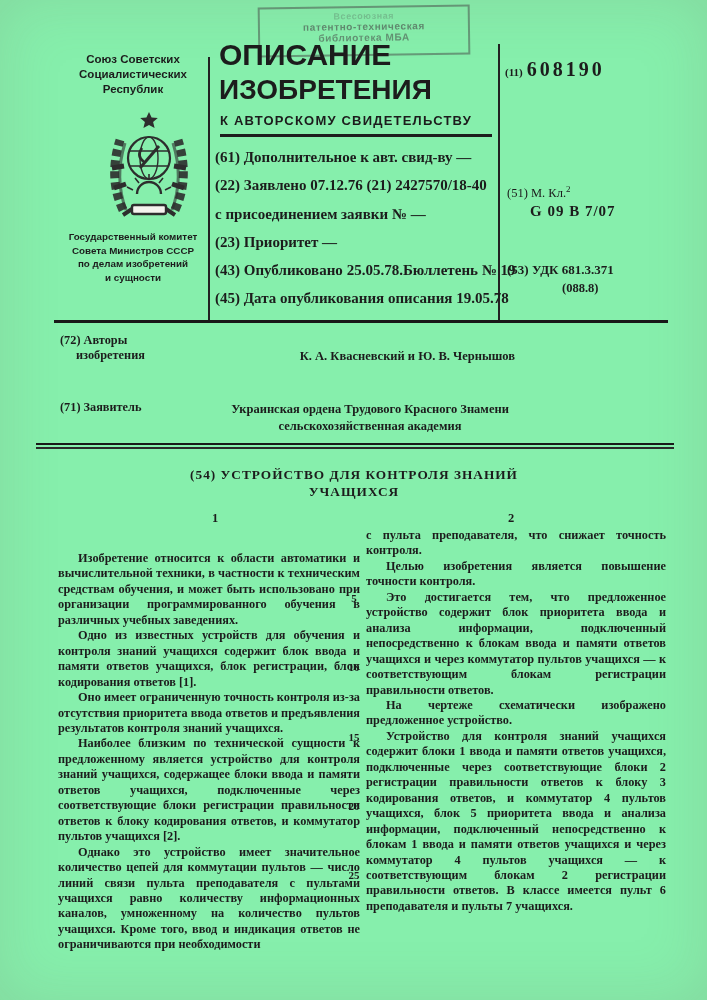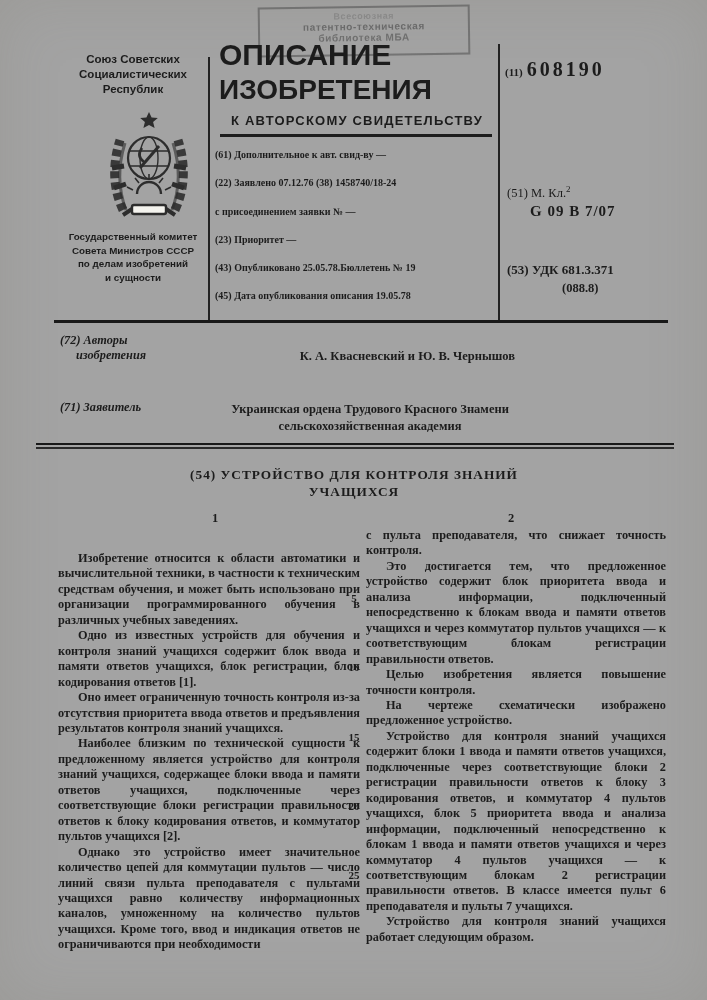--- a/index.html
+++ b/index.html
@@ -1,18 +1,18 @@
 <!DOCTYPE html>
 <html lang="ru"><head>
 <meta charset="utf-8">
 <style>
   html,body{margin:0;padding:0;}
   .page{
     position:relative; width:707px; height:1000px;
-    background:#a3a3a3; overflow:hidden;
+    background:#86efac; overflow:hidden;
     font-family:"Liberation Serif", serif; color:#1c1c1c;
     box-shadow:inset 0 0 60px rgba(120,115,100,.18);
   }
   
   .stamp{
     position:absolute; left:258px; top:6px; width:212px; height:50px;
     border:2px solid rgba(70,70,70,.5); transform:rotate(-0.8deg);
     text-align:center; font-family:"Liberation Sans", sans-serif;
     font-size:10px; font-weight:700; letter-spacing:.6px;
     color:rgba(70,70,70,.85); padding-top:3px; box-sizing:border-box;
@@ -40,45 +40,45 @@
     position:absolute; left:219px; top:38px; width:274px;
     font-family:"Liberation Sans", sans-serif; font-weight:800;
     font-size:30px; text-align:justify; text-align-last:justify;
   }
   .doctype2{
     position:absolute; left:219px; top:74px; width:274px;
     font-family:"Liberation Sans", sans-serif; font-weight:800;
     font-size:28px; text-align:justify; text-align-last:justify;
   }
   .subtitle{
-    position:absolute; left:220px; top:113px; width:274px;
+    position:absolute; left:209px; top:113px; width:274px;
     font-family:"Liberation Sans", sans-serif; font-weight:700;
     font-size:13px; letter-spacing:1.2px; text-align:center;
   }
   .subtitle-rule{position:absolute; left:220px; top:134px; width:272px; height:2.5px; background:#1d1d1d;}
   
-  .bib{position:absolute; left:215px; width:282px; font-size:10px; font-weight:700; white-space:nowrap;}
+  .bib{position:absolute; left:215px; width:282px; font-size:15px; font-weight:700; white-space:nowrap;}
   .bib .code{font-weight:700;}
   #row61{top:149px;} #row22{top:177px;} #row22b{top:206px;}
   #row23{top:234px;} #row43{top:262px;} #row45{top:290px;}
   
   .pubnum{position:absolute; left:505px; top:58px; font-weight:700;}
   .pubnum .code{font-size:11px;}
   .pubnum .num{font-size:20px; letter-spacing:3px; font-family:"Liberation Serif", serif;}
   .f51{position:absolute; left:507px; top:184px; font-size:12.5px; font-weight:400;}
   .f51v{position:absolute; left:530px; top:203px; font-size:15px; font-weight:700; letter-spacing:1px;}
   .f53{position:absolute; left:507px; top:262px; font-size:13px; font-weight:700;}
   .f53v2{position:absolute; left:562px; top:281px; font-size:12.5px; font-weight:700;}
   sup{font-size:9px;}
   
   .hr1{position:absolute; left:54px; top:320px; width:614px; height:3px; background:#191919;}
   .hr2a{position:absolute; left:36px; top:443px; width:638px; height:2px; background:#191919;}
   .hr2b{position:absolute; left:36px; top:447px; width:638px; height:1.5px; background:#2a2a2a;}
   
-  .p-label{position:absolute; font-size:12.3px; font-weight:700; line-height:15px;font-style:italic;}
+  .p-label{position:absolute; font-size:12.3px; font-weight:700; line-height:15px;}
   #authors-label{left:60px; top:333px;}
   #authors-label .l2{padding-left:16px;}
   .authors-value{position:absolute; left:215px; top:349px; width:300px; text-align:right; font-size:12.5px; font-weight:700;}
   #applicant-label{left:60px; top:400px;}
   .applicant-value{position:absolute; left:200px; top:401px; width:340px; text-align:center; font-size:12.5px; font-weight:700; line-height:17px;}
   
   .inv-title{
     position:absolute; left:104px; top:466px; width:500px;
     text-align:center; font-size:13.3px; font-weight:700;
     letter-spacing:1px; line-height:17px;
@@ -169,22 +169,22 @@
 
   <div class="bib" id="row61">
     <span class="code">(61)</span>
     <span>Дополнительное к авт. свид-ву</span>
     <span>—</span>
   </div>
   <div class="bib" id="row22">
     <span class="code">(22)</span>
     <span>Заявлено</span>
     <span>07.12.76</span>
-    <span class="code">(38)</span>
-    <span>1458740/18-24</span>
+    <span class="code">(21)</span>
+    <span>2427570/18-40</span>
   </div>
   <div class="bib" id="row22b">
     <span>с присоединением заявки №</span>
     <span>—</span>
   </div>
   <div class="bib" id="row23">
     <span class="code">(23)</span>
     <span>Приоритет</span>
     <span>—</span>
   </div>
@@ -239,25 +239,24 @@
 
   <div class="col" id="col-left">
     <p>Изобретение относится к области автоматики и вычислительной техники, в частности к техническим средствам обучения, и может быть использовано при организации программированного обучения в различных учебных заведениях.</p>
     <p>Одно из известных устройств для обучения и контроля знаний учащихся содержит блок ввода и памяти ответов учащихся, блок регистрации, блок кодирования ответов [1].</p>
     <p>Оно имеет ограниченную точность контроля из-за отсутствия приоритета ввода ответов и предъявления результатов контроля знаний учащихся.</p>
     <p>Наиболее близким по технической сущности к предложенному является устройство для контроля знаний учащихся, содержащее блоки ввода и памяти ответов учащихся, подключенные через соответствующие блоки регистрации правильности ответов к блоку кодирования ответов, и коммутатор пультов учащихся [2].</p>
     <p>Однако это устройство имеет значительное количество цепей для коммутации пультов — число линий связи пульта преподавателя с пультами учащихся равно количеству информационных каналов, умноженному на количество пультов учащихся. Кроме того, ввод и индикация ответов не ограничиваются при необходимости</p>
   </div>
   <div class="col" id="col-right">
     <p style="text-indent:0;">с пульта преподавателя, что снижает точность контроля.</p>
+    <p>Целью изобретения является повышение точности контроля.</p>
     <p>Это достигается тем, что предложенное устройство содержит блок приоритета ввода и анализа информации, подключенный непосредственно к блокам ввода и памяти ответов учащихся и через коммутатор пультов учащихся — к соответствующим блокам регистрации правильности ответов.</p>
-    <p>Целью изобретения является повышение точности контроля.</p>
     <p>На чертеже схематически изображено предложенное устройство.</p>
     <p>Устройство для контроля знаний учащихся содержит блоки 1 ввода и памяти ответов учащихся, подключенные через соответствующие блоки 2 регистрации правильности ответов к блоку 3 кодирования ответов, и коммутатор 4 пультов учащихся, блок 5 приоритета ввода и анализа информации, подключенный непосредственно к блокам 1 ввода и памяти ответов учащихся и через коммутатор 4 пультов учащихся — к соответствующим блокам 2 регистрации правильности ответов. В классе имеется пульт 6 преподавателя и пульты 7 учащихся.</p>
-    <p>Устройство для контроля знаний учащихся работает следующим образом.</p>
   </div>
 
   <div class="linenum" id="ln5">5</div>
   <div class="linenum" id="ln10">10</div>
   <div class="linenum" id="ln15">15</div>
   <div class="linenum" id="ln20">20</div>
   <div class="linenum" id="ln25">25</div>
 
 </div>
 

